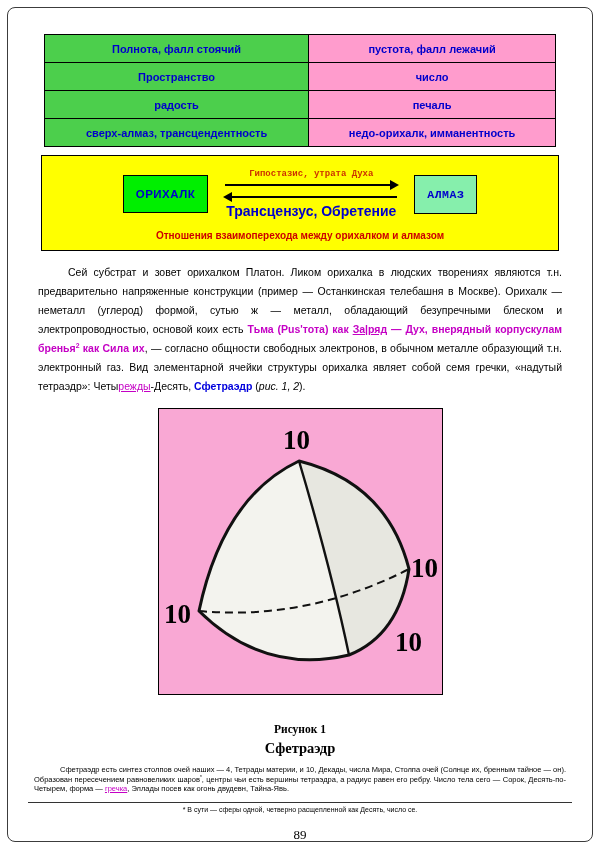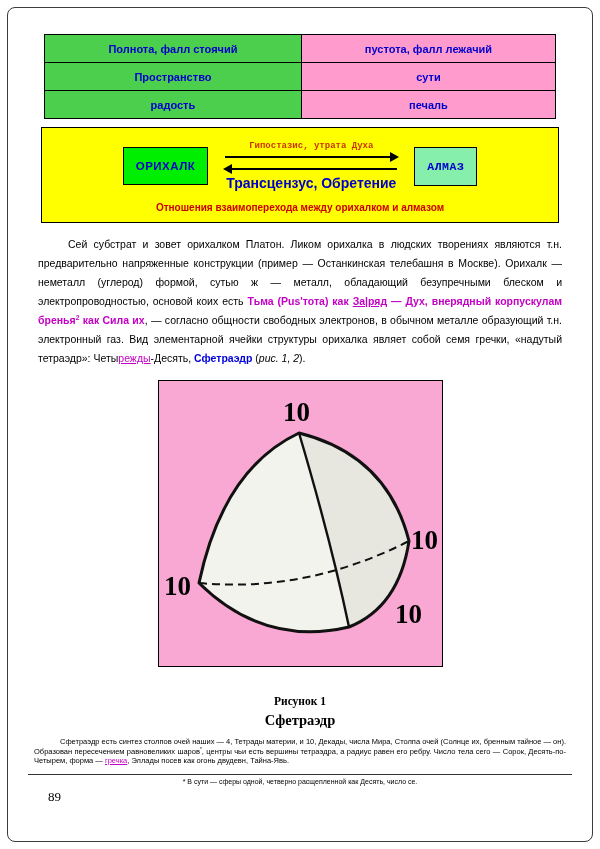--- a/index.html
+++ b/index.html
@@ -46,42 +46,46 @@
   .figure-box svg{display:block;}
   .fig-num{text-align:center;font-weight:bold;font-size:11.5px;margin-top:28px;
            font-family:"Liberation Serif",serif;}
   .fig-title{text-align:center;font-weight:bold;font-size:14.5px;margin-top:5px;
            font-family:"Liberation Serif",serif;}
 
   
   .smallprint{margin:8px 34px 0;font-size:7.5px;line-height:9.5px;text-align:justify;text-indent:26px;}
   .rule{margin:8px 28px 0;border-top:1px solid #333;height:0;}
   .footnote{text-align:center;font-size:7px;margin-top:3px;}
-  .page-num{text-align:left;margin:4px 48px 0;font-family:"Liberation Serif",serif;font-size:13px;}
+  .page-num{text-align:center;margin:14px 48px 0;font-family:"Liberation Serif",serif;font-size:13px;}
 </style>
 </head>
 <body>
 
 <div class="page">
   <div class="page-border"></div>
   <div class="content">
 
     <table class="cmp-table">
       <tbody>
           <tr>
         <td class="g">Полнота, фалл стоячий</td>
         <td class="p">пустота, фалл лежачий</td>
       </tr>
       <tr>
         <td class="g">Пространство</td>
-        <td class="p">сути</td>
+        <td class="p">число</td>
       </tr>
       <tr>
         <td class="g">радость</td>
         <td class="p">печаль</td>
+      </tr>
+      <tr>
+        <td class="g">сверх-алмаз, трансцендентность</td>
+        <td class="p">недо-орихалк, имманентность</td>
       </tr>
     </tbody>
       </table>
 
     <div class="panel">
       <div class="panel-row">
         <div class="node green">ОРИХАЛК</div>
         <div class="mid">
           <span class="lbl-top">Гипостазис, утрата Духа</span>
           <div class="arrow r"></div>

